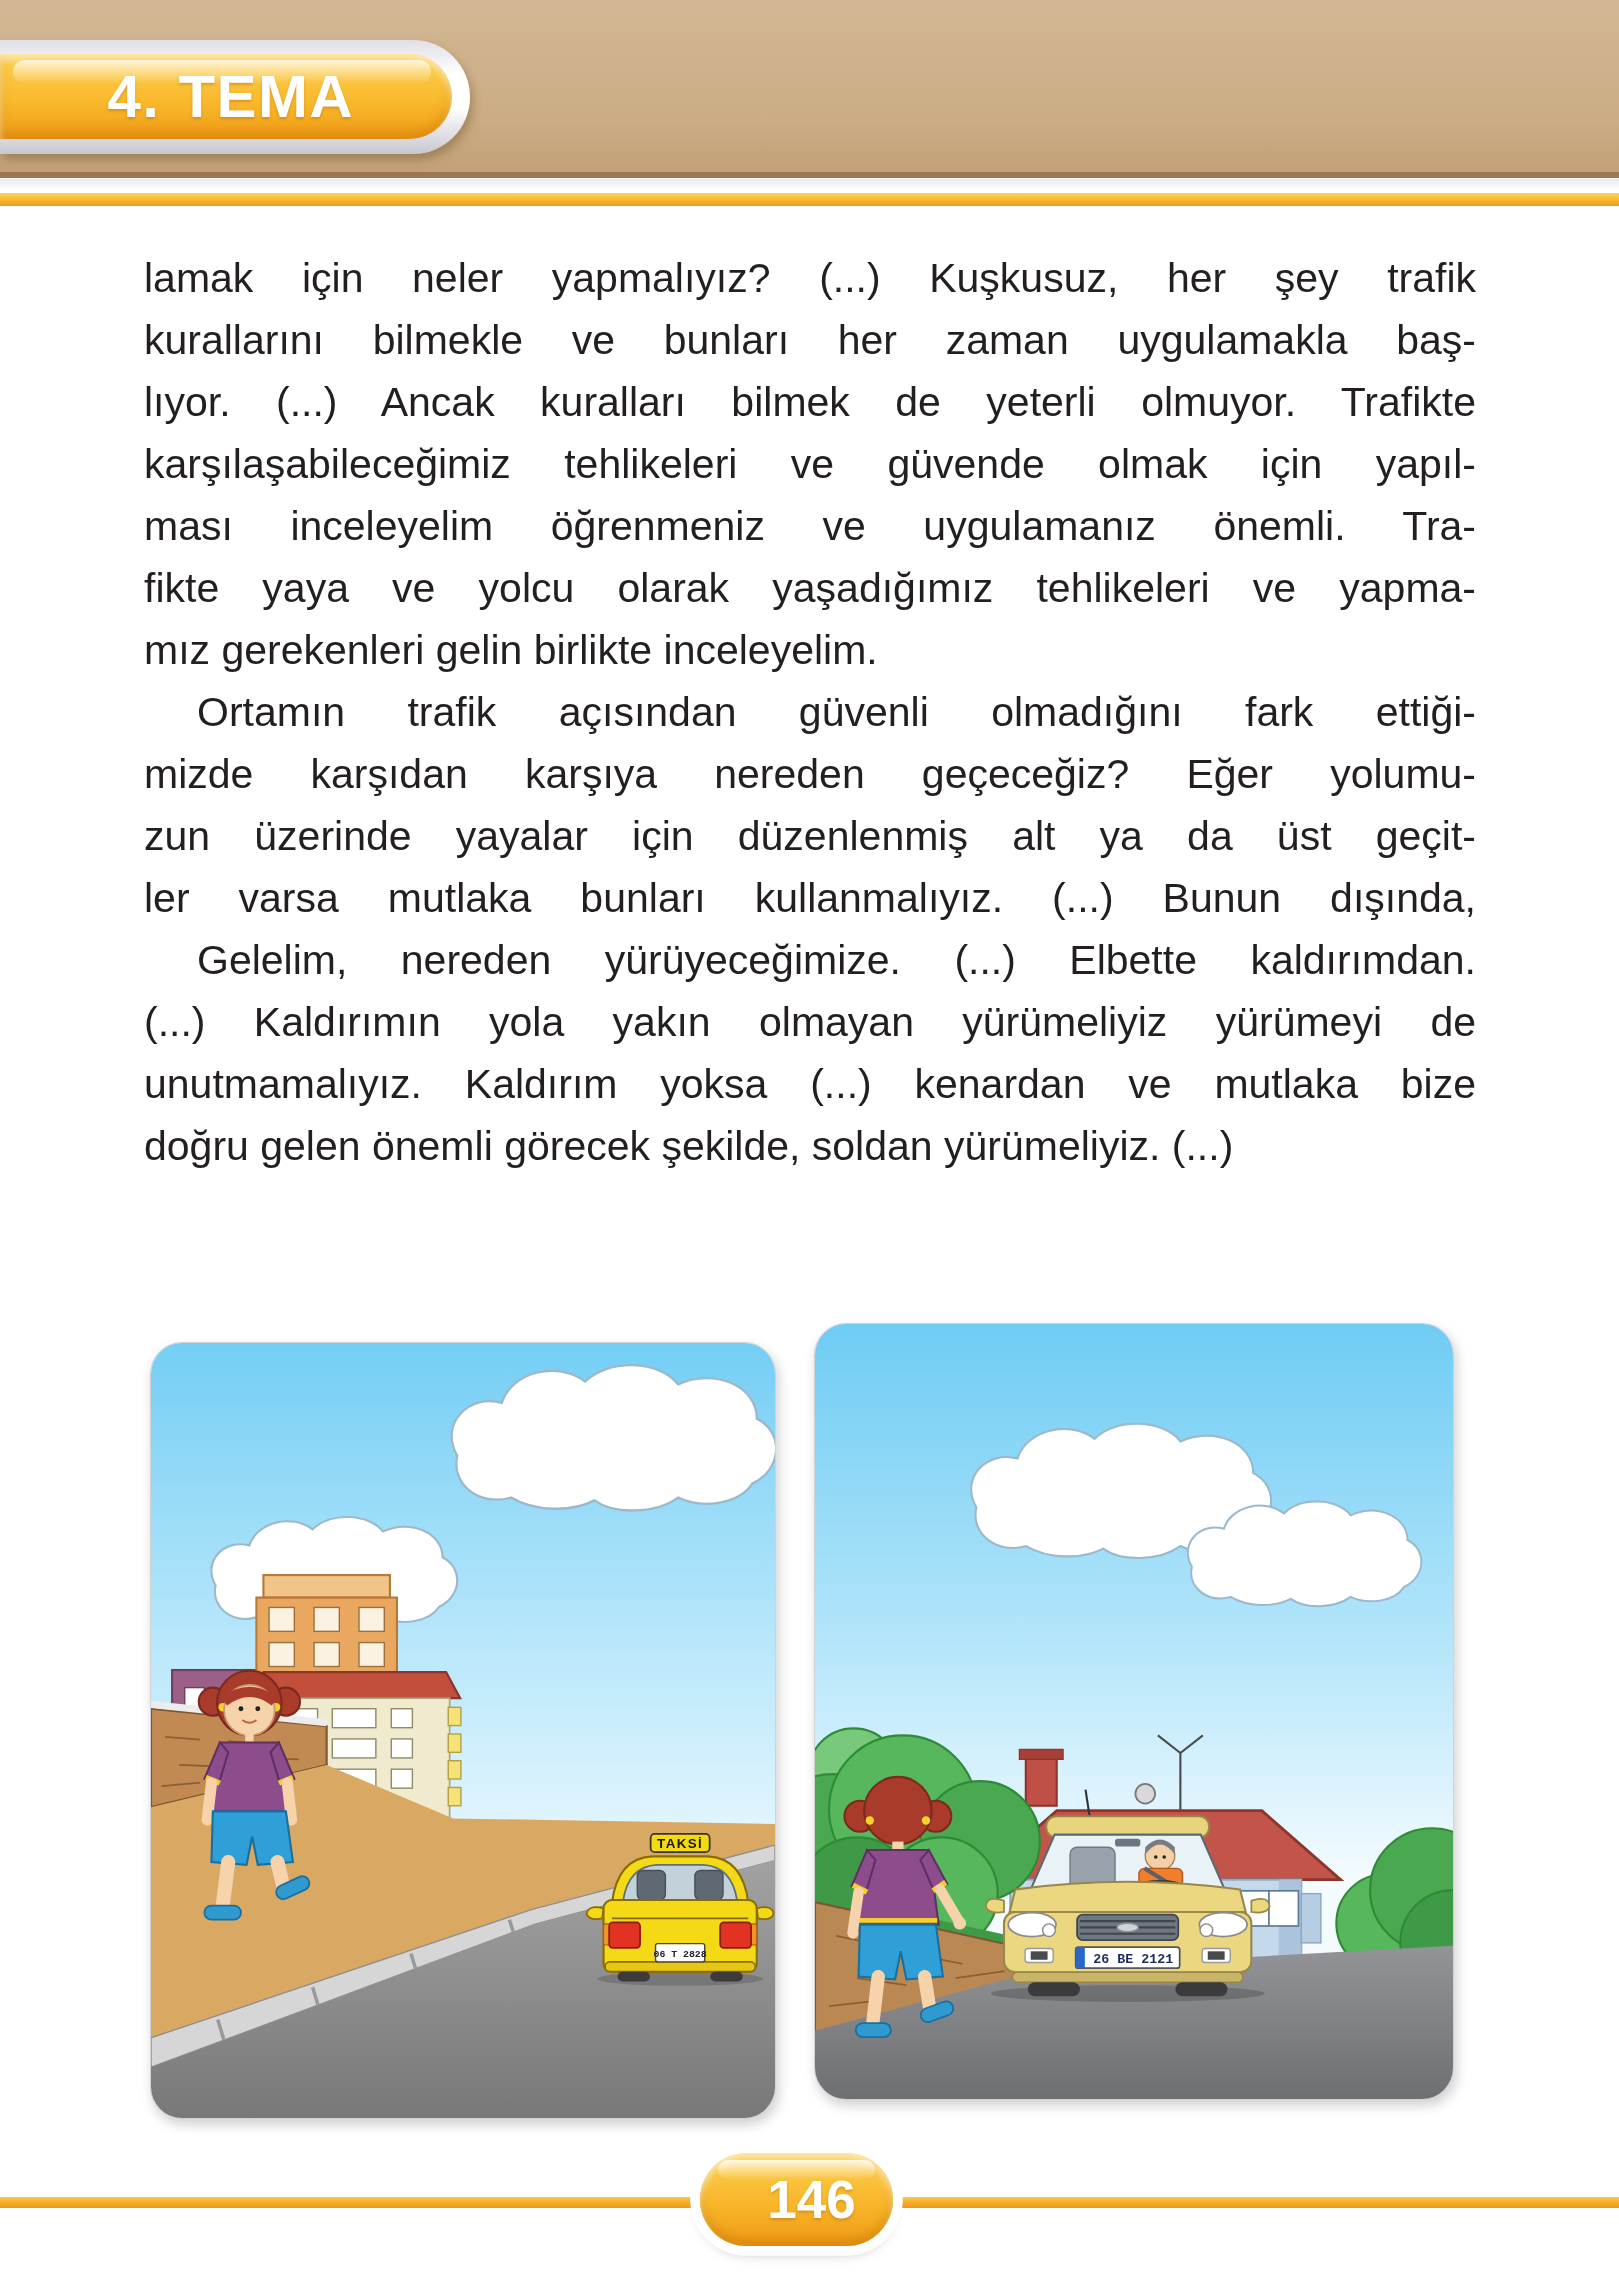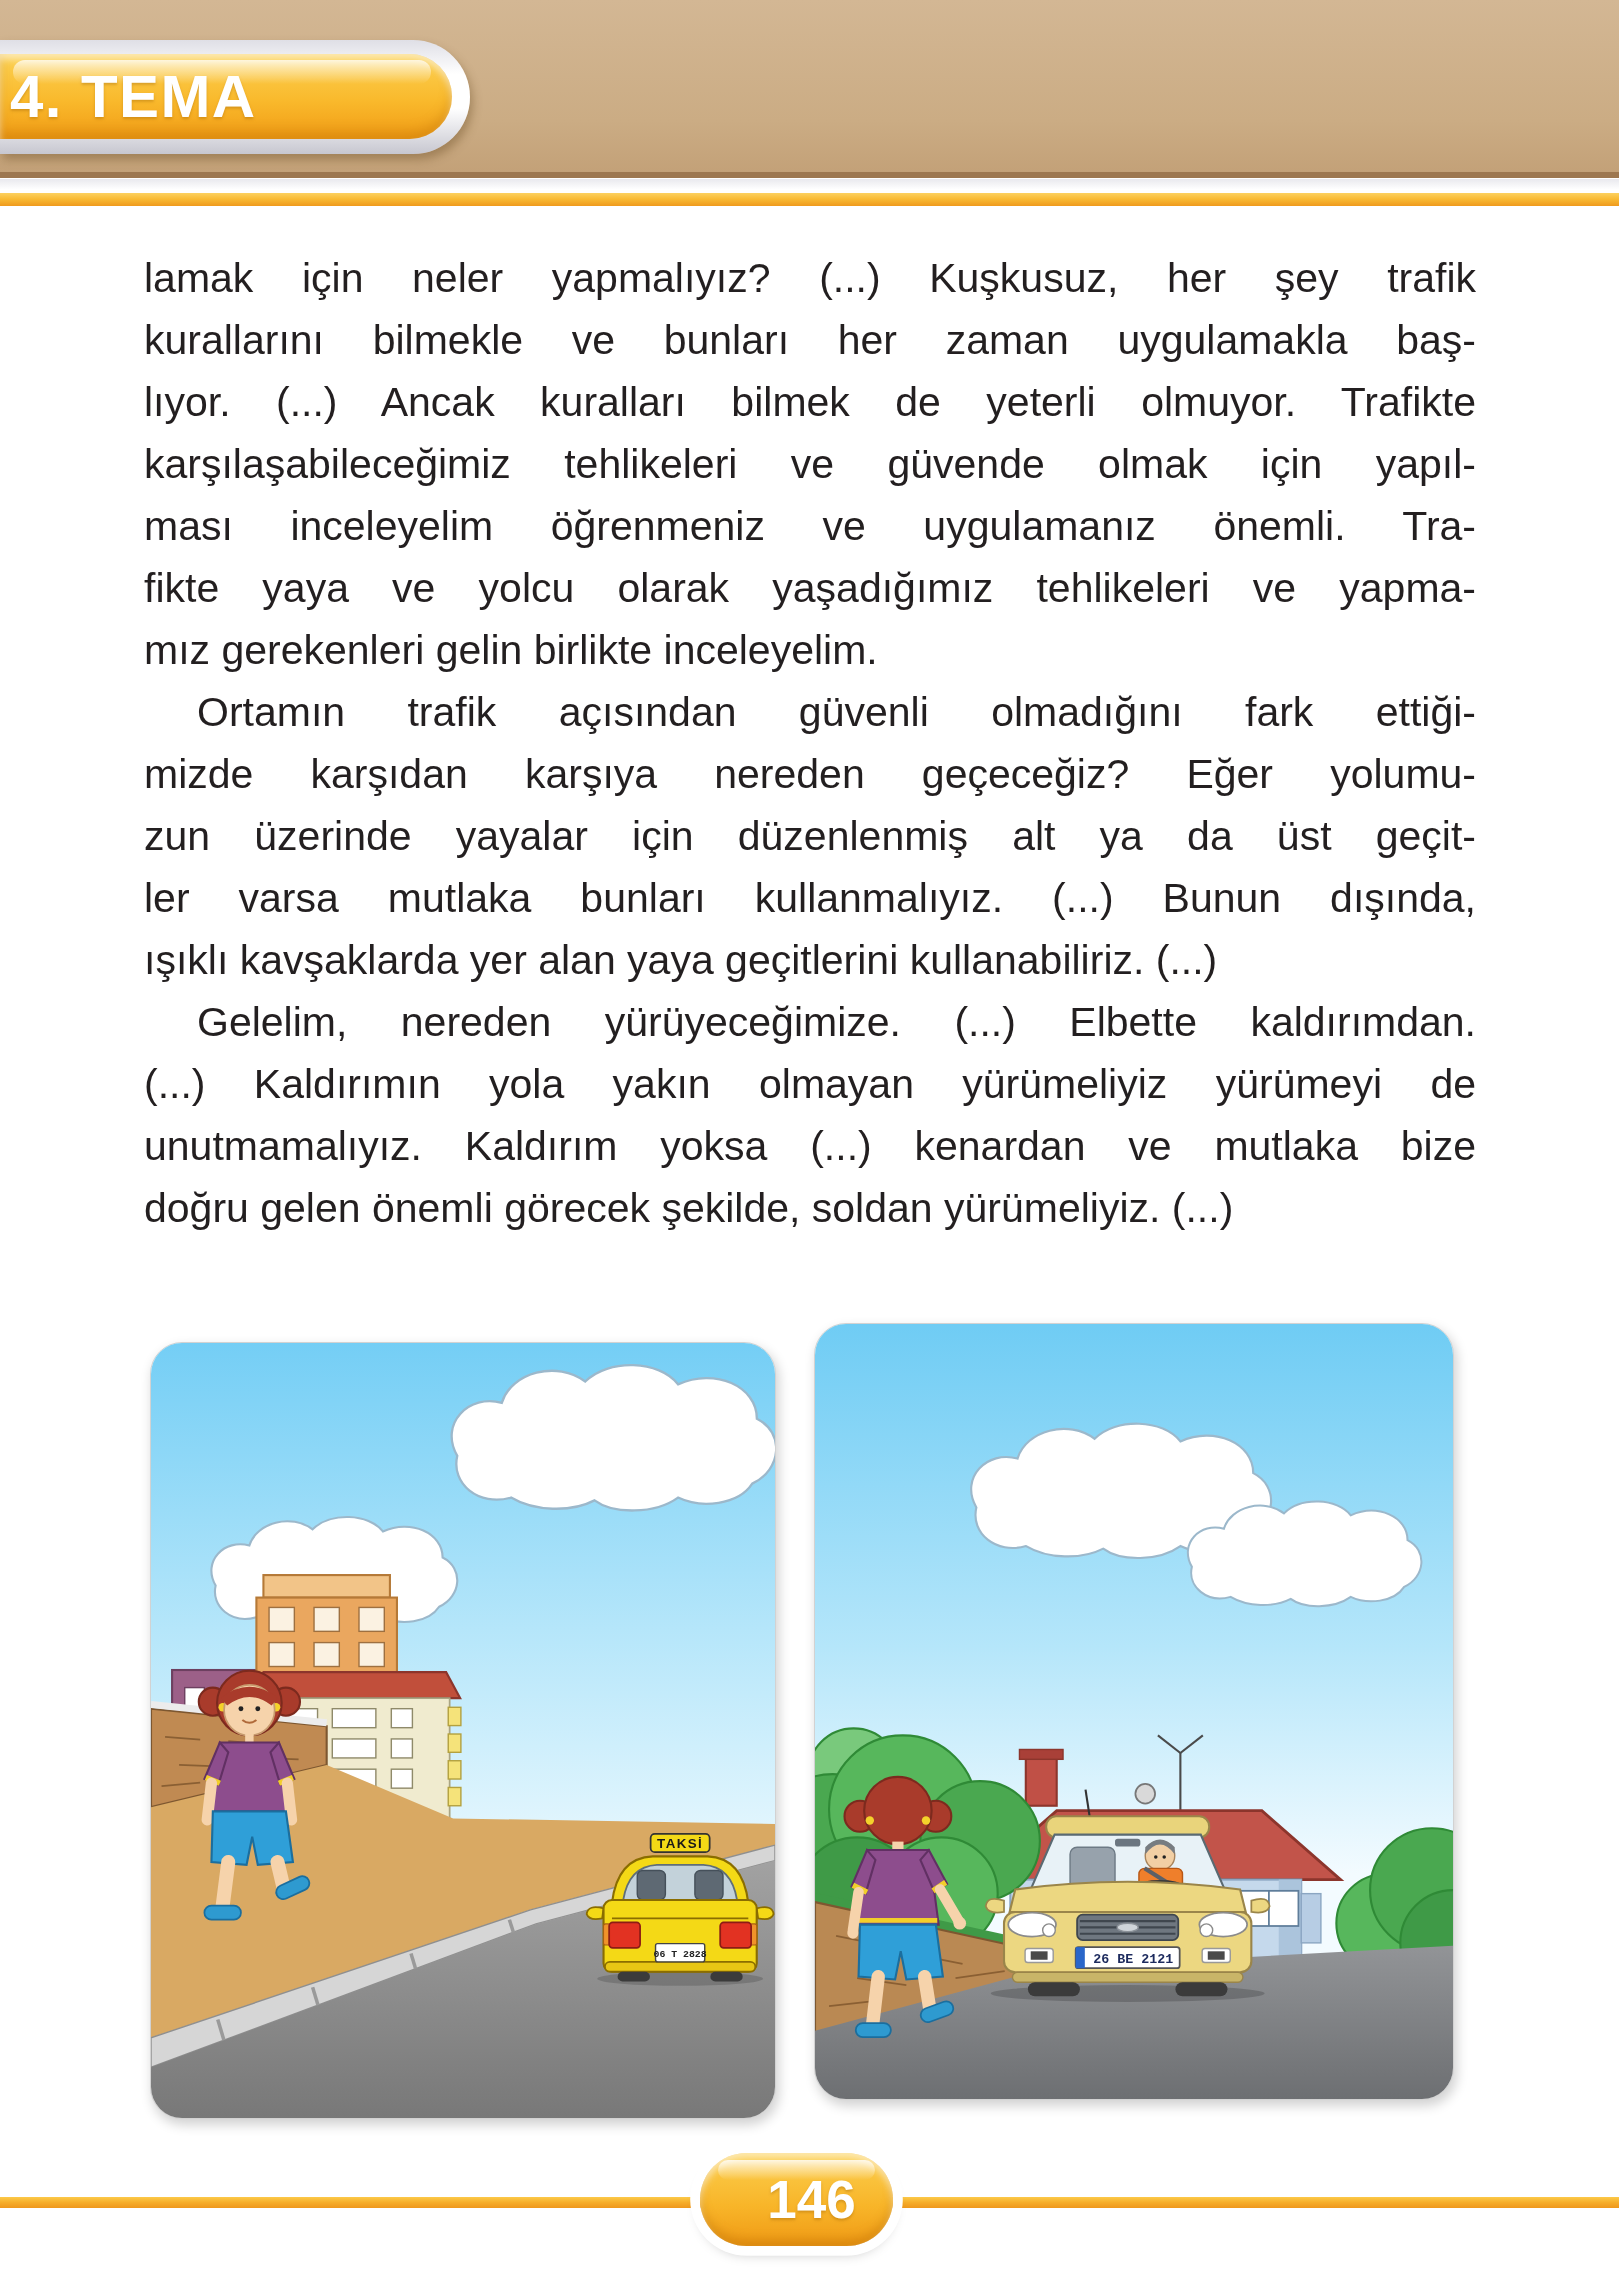--- a/index.html
+++ b/index.html
@@ -16,21 +16,21 @@
   .hdr-gold{position:absolute;left:0;top:193px;width:100%;height:12.7px;
     background:linear-gradient(180deg,#fcd160 0%,#f9bb35 45%,#ef9a1d 100%);}
   .tema-outer{position:absolute;left:0;top:40px;width:470px;height:114px;
     border-radius:0 63px 63px 0;
     background:linear-gradient(180deg,#dfdfe6 0%,#ffffff 30%,#ffffff 60%,#c7c7d0 100%);
     box-shadow:2.8px 5.6px 9.8px rgba(90,60,20,.35);}
   .tema-inner{position:absolute;left:0;top:14px;right:18.3px;bottom:15.5px;
     border-radius:0 45px 45px 0;
     background:linear-gradient(180deg,#fcd254 0%,#f9b92c 55%,#f19c15 100%);
     box-shadow:inset 0 5.6px 7px rgba(255,255,255,.55), inset 0 -7px 11.2px rgba(180,106,0,.35);
-    display:flex;align-items:center;padding-left:10px;}
+    display:flex;align-items:center;justify-content:center;padding-left:10px;}
   .tema-inner:after{content:"";position:absolute;left:12.7px;right:21px;top:5.6px;height:24px;
     border-radius:28px;background:linear-gradient(180deg,rgba(255,255,255,.75),rgba(255,255,255,0));}
   .tema-label{font-size:60px;font-weight:bold;color:#ffffff;letter-spacing:1.4px;
     text-shadow:0 2.1px 2.8px rgba(150,90,0,.35);}
   
   .body-text{position:absolute;left:144px;top:247px;width:1332px;
     font-size:41px;line-height:62px;color:#231f20;}
   .line{text-align:justify;text-align-last:justify;white-space:normal;}
   .line.first{text-indent:53px;}
   .line.last{text-align-last:left;}
@@ -71,21 +71,20 @@
     <div class="line">kurallarını bilmekle ve bunları her zaman uygulamakla baş-</div>
     <div class="line">lıyor. (...) Ancak kuralları bilmek de yeterli olmuyor. Trafikte</div>
     <div class="line">karşılaşabileceğimiz tehlikeleri ve güvende olmak için yapıl-</div>
     <div class="line">ması inceleyelim öğrenmeniz ve uygulamanız önemli. Tra-</div>
     <div class="line">fikte yaya ve yolcu olarak yaşadığımız tehlikeleri ve yapma-</div>
     <div class="line last">mız gerekenleri gelin birlikte inceleyelim.</div>
     <div class="line first">Ortamın trafik açısından güvenli olmadığını fark ettiği-</div>
     <div class="line">mizde karşıdan karşıya nereden geçeceğiz? Eğer yolumu-</div>
     <div class="line">zun üzerinde yayalar için düzenlenmiş alt ya da üst geçit-</div>
     <div class="line">ler varsa mutlaka bunları kullanmalıyız. (...) Bunun dışında,</div>
-    <div class="line last">ışıklı kavşaklarda yer alan yaya geçitlerini kullanabiliriz. (...)</div>
     <div class="line first">Gelelim, nereden yürüyeceğimize. (...) Elbette kaldırımdan.</div>
     <div class="line">(...) Kaldırımın yola yakın olmayan yürümeliyiz yürümeyi de</div>
     <div class="line">unutmamalıyız. Kaldırım yoksa (...) kenardan ve mutlaka bize</div>
     <div class="line last">doğru gelen önemli görecek şekilde, soldan yürümeliyiz. (...)</div>
   </div>
 
 <div class="figure left">
 <svg viewBox="0 0 888 1102" preserveAspectRatio="none">
   <defs>
     <linearGradient id="skyL" x1="0" y1="0" x2="0" y2="1">

